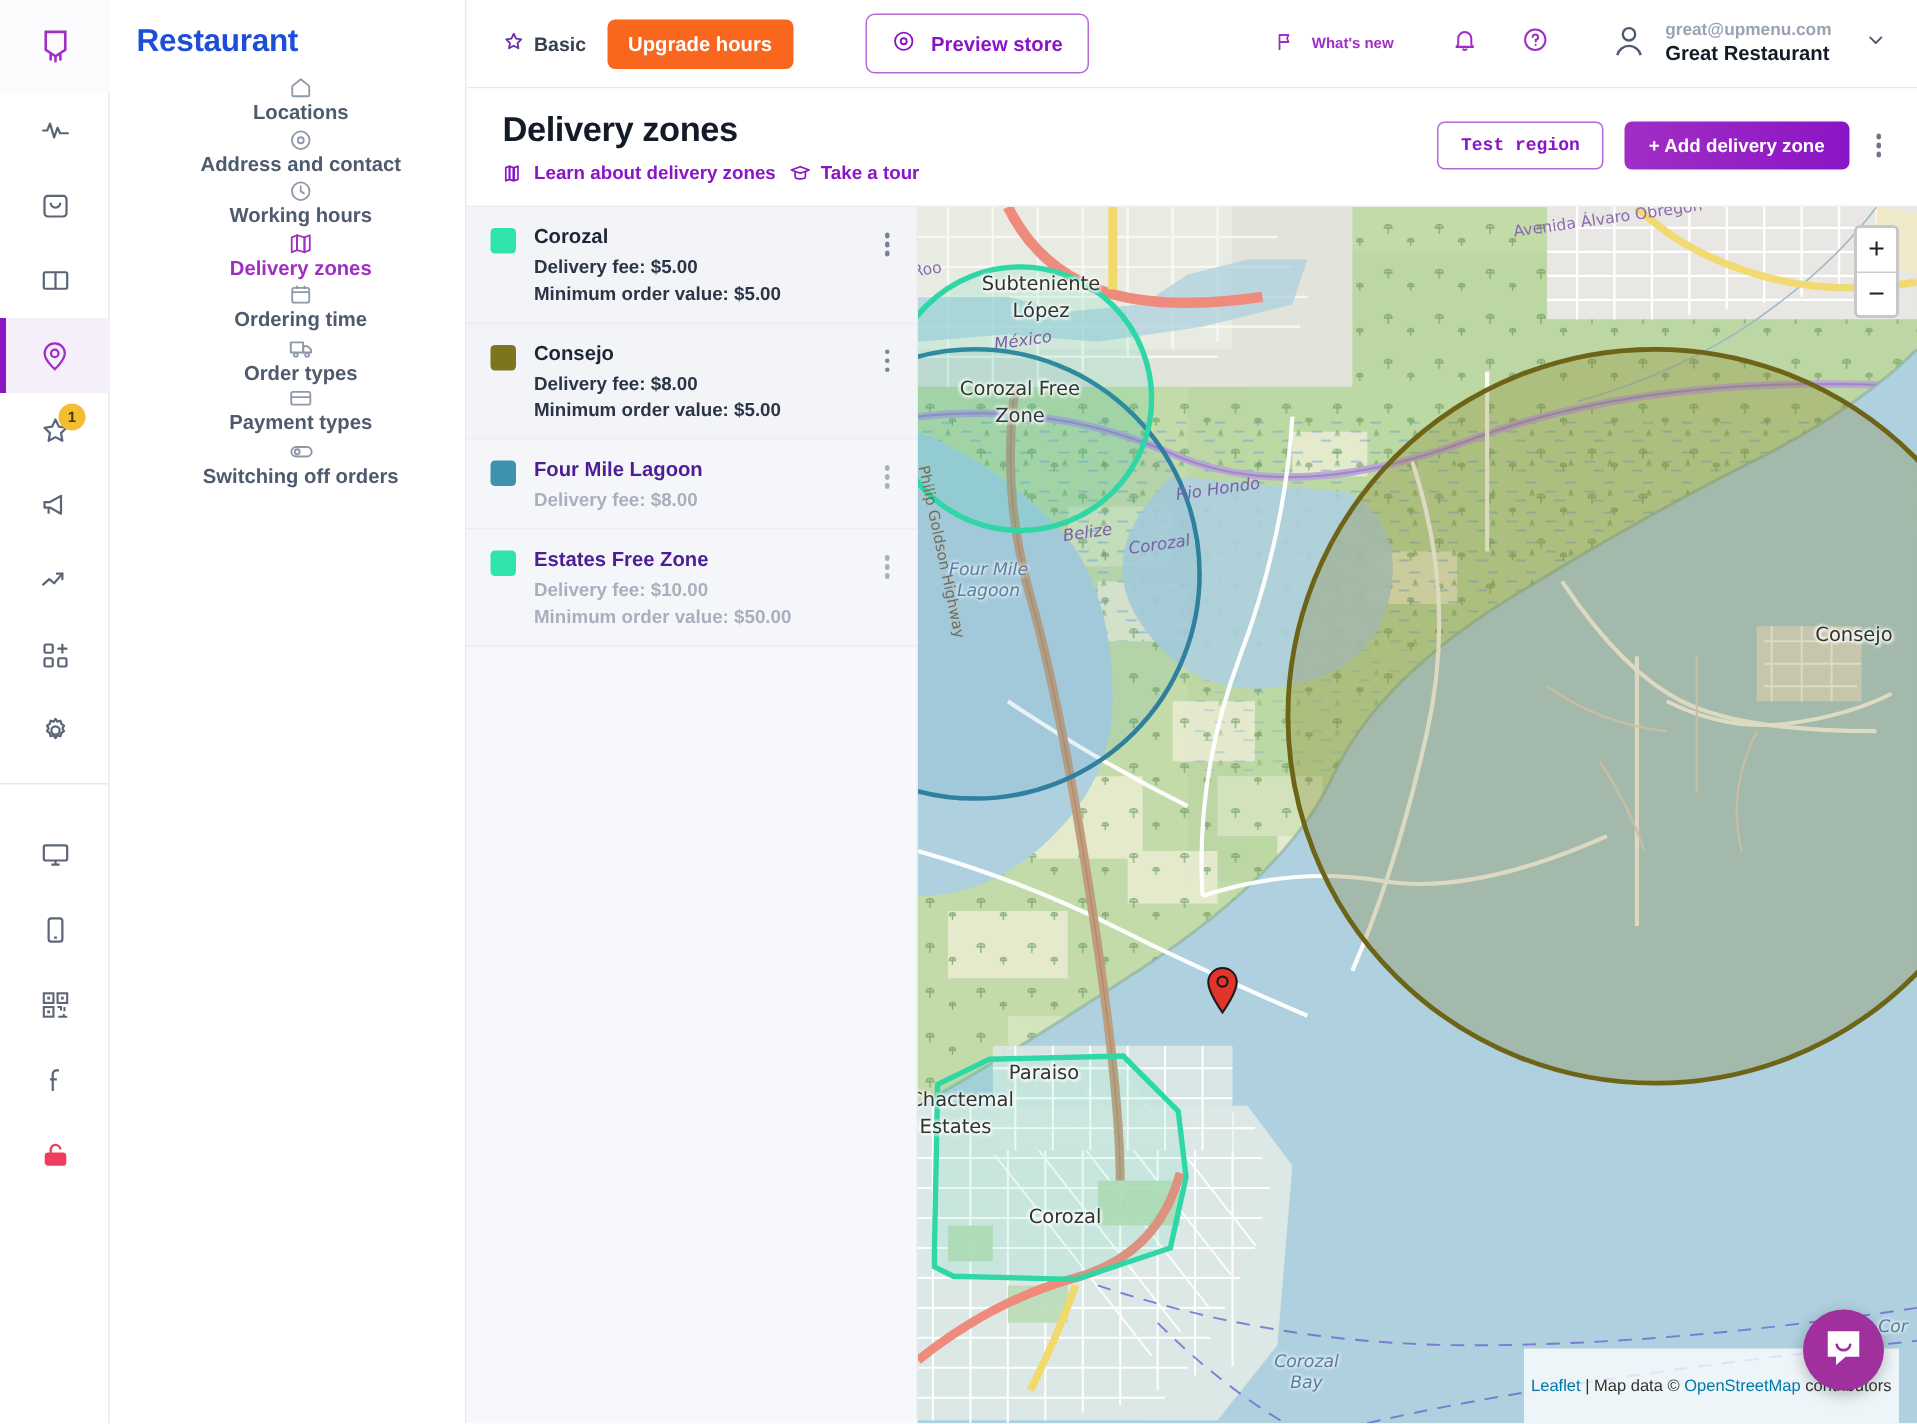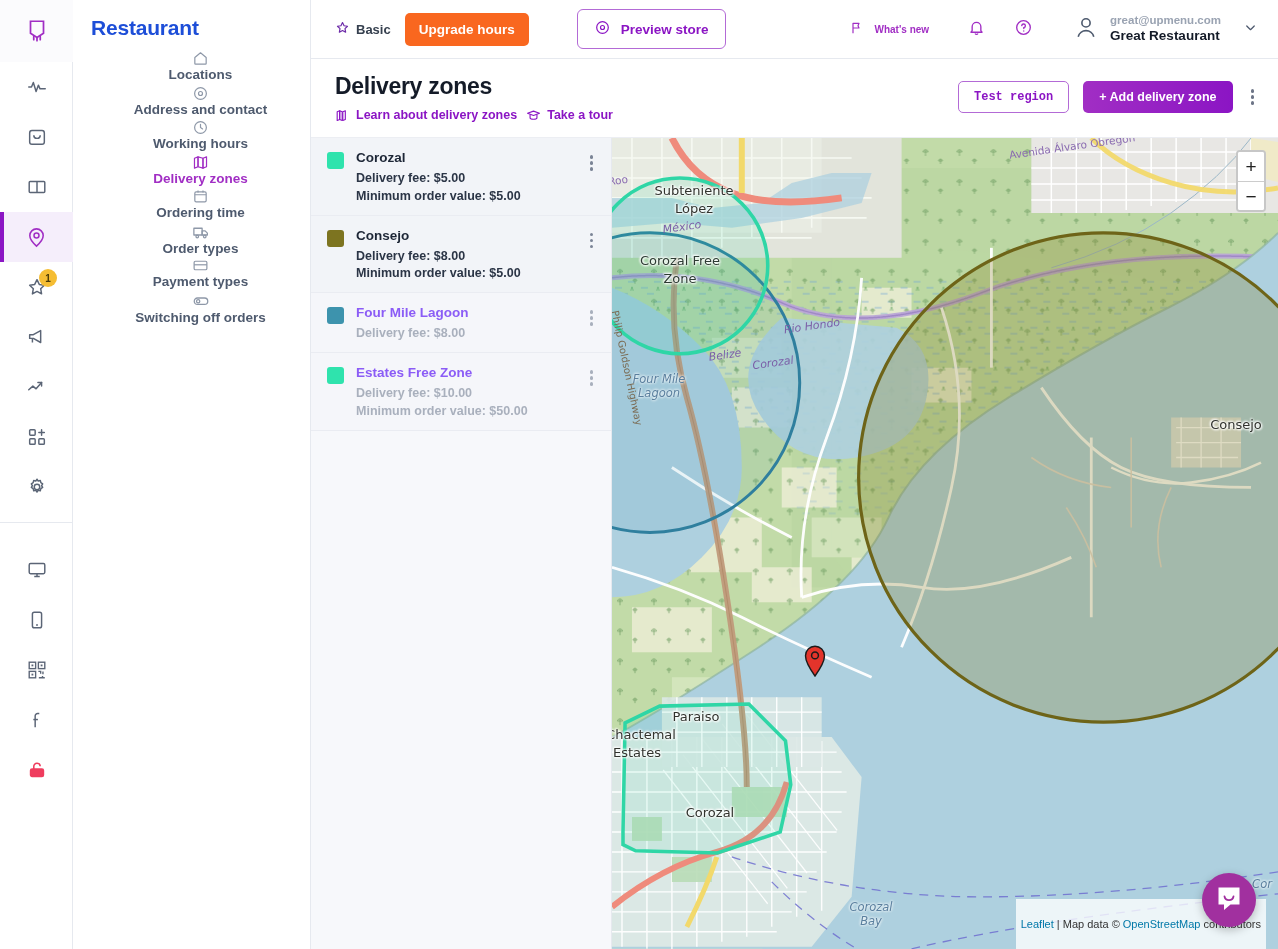--- a/index.html
+++ b/index.html
@@ -166,21 +166,21 @@
     display: flex; align-items: flex-start; gap: 12px;
     background: #f2f4f8; cursor: pointer;
   }
   .zone-row.inactive { background: #f5f6fa; }
   .zone-swatch {
     width: 17px; height: 17px; border-radius: 3px; flex: 0 0 17px; margin-top: 2px;
   }
   .zone-info { flex: 1 1 auto; min-width: 0; }
   .zone-name { font-size: 13.5px; font-weight: bold; color: #1d2636; margin-bottom: 6px; }
   .zone-line { font-size: 12.5px; font-weight: bold; color: #2b3546; margin-top: 3.5px; }
-  .zone-row.inactive .zone-name { color: #8b5cf6; }
+  .zone-row.inactive .zone-name { color: #4c1d95; }
   .zone-row.inactive .zone-line { color: #a9b0bd; }
   .zone-kebab { display: flex; flex-direction: column; gap: 2.5px; padding: 4px 4px; cursor: pointer; margin-top: 1px; }
   .zone-kebab i { width: 3.5px; height: 3.5px; border-radius: 50%; background: #7b8496; }
   .zone-row.inactive .zone-kebab i { background: #a9b0bd; }
 
   
   #map {
     flex: 1 1 auto; position: relative; overflow: hidden;
     background: #dfe3d8;
   }

